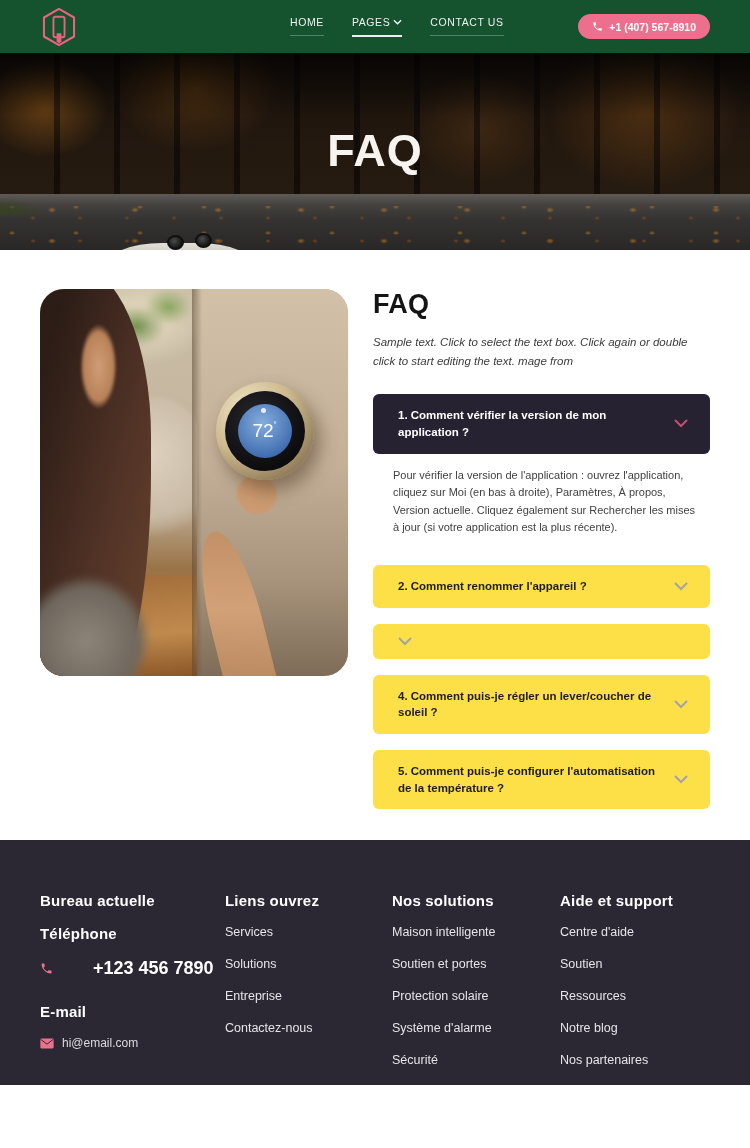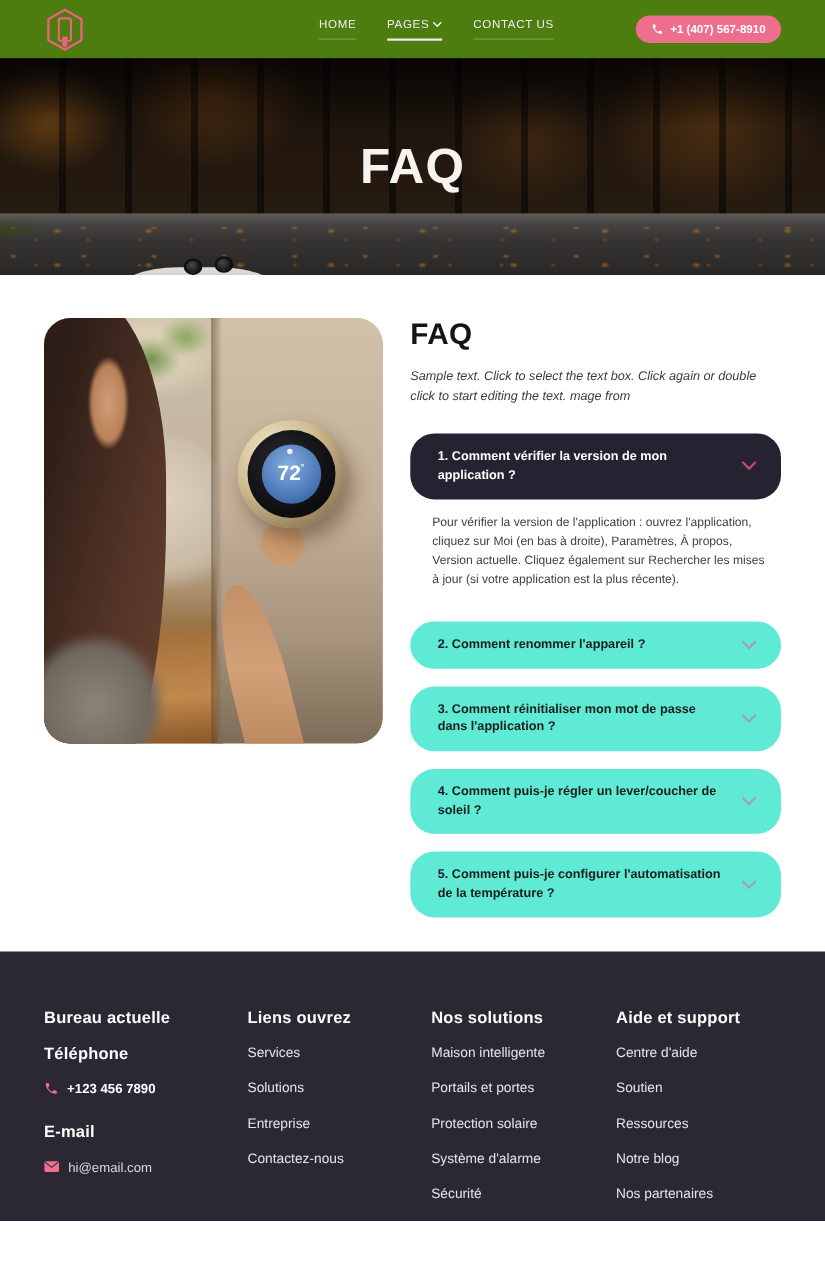--- a/index.html
+++ b/index.html
@@ -1,20 +1,20 @@
 <!DOCTYPE html>
 <html><head>
 <meta charset="utf-8">
 <style>
   * { margin:0; padding:0; box-sizing:border-box; }
   html,body { background:#fff; }
   body { width:750px; margin:0 auto; font-family:"Liberation Sans", sans-serif; }
 
   
-  .header { height:53px; background:#4d7c0f; display:flex; align-items:center; padding:0 40px; position:relative; }
+  .header { height:53px; background:#14532d; display:flex; align-items:center; padding:0 40px; position:relative; }
   .logo { width:40px; height:44px; display:flex; align-items:center; }
   .nav { position:absolute; left:290px; display:flex; gap:28px; }
   .nav-item { display:flex; flex-direction:column; align-items:center; gap:7px; cursor:pointer; }
   .nav-label { color:#f2f0f4; font-size:10.5px; letter-spacing:.6px; font-weight:400; display:flex; align-items:center; gap:3px; }
   .nav-underline { height:1px; width:100%; background:rgba(255,255,255,.28); }
   .nav-item.active .nav-underline { height:2px; background:#efedf2; }
   .phone-btn { margin-left:auto; background:#ee6e8e; color:#fff; border:none; border-radius:13px; height:25px; padding:0 14px; font-size:10.5px; font-weight:700; display:flex; align-items:center; gap:6px; font-family:"Liberation Sans", sans-serif; cursor:pointer; }
 
   
   .hero { position:relative; height:197px; overflow:hidden; background:#211711; }
@@ -69,53 +69,53 @@
   .ph-frame { position:absolute; left:49.5%; top:0; width:3%; height:100%; background:linear-gradient(90deg, rgba(90,70,50,.55), rgba(90,70,50,0)); }
   .ph-hair { position:absolute; left:-6%; top:-6%; width:42%; height:116%;
     background:linear-gradient(105deg, #2c1d16 20%, #503226 60%, #6b4530 100%);
     border-radius:0 58% 46% 0 / 0 38% 54% 0; }
   .ph-face { position:absolute; left:13%; top:9%; width:12%; height:22%; background:radial-gradient(closest-side, #cf9d76, #b98259 80%, transparent); border-radius:50%; filter:blur(1px); }
   .ph-shoulder { position:absolute; left:-6%; bottom:-8%; width:42%; height:34%; background:radial-gradient(closest-side, #8d8479, #6f675d 80%, transparent); border-radius:50%; filter:blur(3px); }
   .thermostat { position:absolute; left:57%; top:24%; width:98px; height:98px; border-radius:50%;
     background:radial-gradient(circle at 32% 28%, #f0e4c6, #cdb98e 45%, #96825e 75%, #6e5c40); box-shadow:6px 10px 18px rgba(60,40,20,.45); }
   .thermo-face { position:absolute; inset:9px; border-radius:50%; background:radial-gradient(circle at 40% 35%, #26262c, #0d0d10 70%); }
   .thermo-display { position:absolute; inset:22px; border-radius:50%; background:radial-gradient(circle at 45% 35%, #85aede, #3f6cae 75%, #2f5490); display:flex; align-items:center; justify-content:center; }
-  .thermo-temp { color:#fff; font-size:19px; font-weight:700; }
+  .thermo-temp { color:#fff; font-size:19px; font-weight:400; }
   .thermo-deg { font-size:8px; vertical-align:top; }
   .thermo-dot { position:absolute; left:46%; top:26px; width:5px; height:5px; border-radius:50%; background:#e8eef8; }
   .ph-arm { position:absolute; left:56%; bottom:-14%; width:17%; height:52%; background:linear-gradient(15deg, #a87850, #d2a177 60%, #c08f65); border-radius:48% 48% 24% 24%; transform:rotate(-14deg); }
   .ph-fingers { position:absolute; left:64%; top:48%; width:13%; height:10%; background:#cb9a70; border-radius:50%; transform:rotate(32deg); filter:blur(1px); }
 
   
   .faq-col { flex:1; min-width:0; }
   .faq-heading { font-size:27px; font-weight:700; color:#141414; letter-spacing:.3px; }
   .faq-intro { margin-top:13px; font-style:italic; font-size:11.5px; line-height:1.62; color:#3c3c3c; }
   .acc-list { margin-top:24px; }
-  .acc { border-radius:22px; display:flex; align-items:center; padding:13px 22px 13px 25px; cursor:pointer; }
+  .acc { border-radius:6px; display:flex; align-items:center; padding:13px 22px 13px 25px; cursor:pointer; }
   .acc + .acc, .answer + .acc { margin-top:16px; }
   .acc.dark { background:#272231; }
-  .acc.light { background:#5eead4; }
+  .acc.light { background:#fde047; }
   .acc-q { flex:1; font-size:11.5px; font-weight:700; line-height:1.45; padding-right:14px; }
   .acc.dark .acc-q { color:#fff; }
   .acc.light .acc-q { color:#1d1d1d; }
   .chev { flex:none; display:flex; }
   .answer { padding:13px 10px 12px 20px; font-size:11px; line-height:1.6; color:#3f3f3f; }
 
   
   .footer { background:#2b2833; color:#fff; padding:52px 40px 0; }
   .foot-cols { display:flex; }
   .fcol h3 { font-size:15px; font-weight:700; letter-spacing:.2px; margin-bottom:16px; color:#fdfdfd; }
   .fcol-1 { width:185px; }
   .fcol-2 { width:167px; }
   .fcol-3 { width:168px; }
   .fcol-4 { width:150px; }
   .address { font-size:12.5px; line-height:1.6; color:#dcdae0; max-width:150px; margin-bottom:24px; }
   .sub-head { margin-top:0; }
   .contact-row { display:flex; align-items:center; gap:8px; margin-bottom:24px; }
-  .contact-row .val-bold { font-size:12px; font-weight:700; color:#fff; }
+  .contact-row .val-bold { font-size:18px; font-weight:700; color:#fff;margin-left:32px; }
   .contact-row .val { font-size:12px; color:#dcdae0; }
   .flink { display:block; font-size:12.5px; color:#e6e4ea; text-decoration:none; margin-bottom:18px; }
 </style>
 </head>
 <body>
 
 <header class="header">
   <div class="logo">
     <svg width="38" height="42" viewBox="0 0 48 52">
       <polygon points="24,3 43,14 43,38 24,49 5,38 5,14" fill="none" stroke="#e8637f" stroke-width="2.6" stroke-linejoin="round"></polygon>
@@ -208,21 +208,20 @@
       <div class="acc light">
         <span class="acc-q">2. Comment renommer l'appareil ?</span>
         <span class="chev">
           <svg width="14" height="9" viewBox="0 0 14 9">
               <polyline points="1.5,1.5 7,7 12.5,1.5" fill="none" stroke="#a3a3a8" stroke-width="2" stroke-linecap="round"></polyline>
             </svg>
         </span>
       </div>
 
       <div class="acc light">
-        <span class="acc-q">3. Comment réinitialiser mon mot de passe dans l'application ?</span>
         <span class="chev">
           <svg width="14" height="9" viewBox="0 0 14 9">
               <polyline points="1.5,1.5 7,7 12.5,1.5" fill="none" stroke="#a3a3a8" stroke-width="2" stroke-linecap="round"></polyline>
             </svg>
         </span>
       </div>
 
       <div class="acc light">
         <span class="acc-q">4. Comment puis-je régler un lever/coucher de soleil ?</span>
         <span class="chev">
@@ -272,21 +271,21 @@
       <h3>Liens ouvrez</h3>
       <a class="flink" href="#">Services</a>
       <a class="flink" href="#">Solutions</a>
       <a class="flink" href="#">Entreprise</a>
       <a class="flink" href="#">Contactez-nous</a>
     </div>
 
     <div class="fcol fcol-3">
       <h3>Nos solutions</h3>
       <a class="flink" href="#">Maison intelligente</a>
-      <a class="flink" href="#">Portails et portes</a>
+      <a class="flink" href="#">Soutien et portes</a>
       <a class="flink" href="#">Protection solaire</a>
       <a class="flink" href="#">Système d'alarme</a>
       <a class="flink" href="#">Sécurité</a>
     </div>
 
     <div class="fcol fcol-4">
       <h3>Aide et support</h3>
       <a class="flink" href="#">Centre d'aide</a>
       <a class="flink" href="#">Soutien</a>
       <a class="flink" href="#">Ressources</a>

